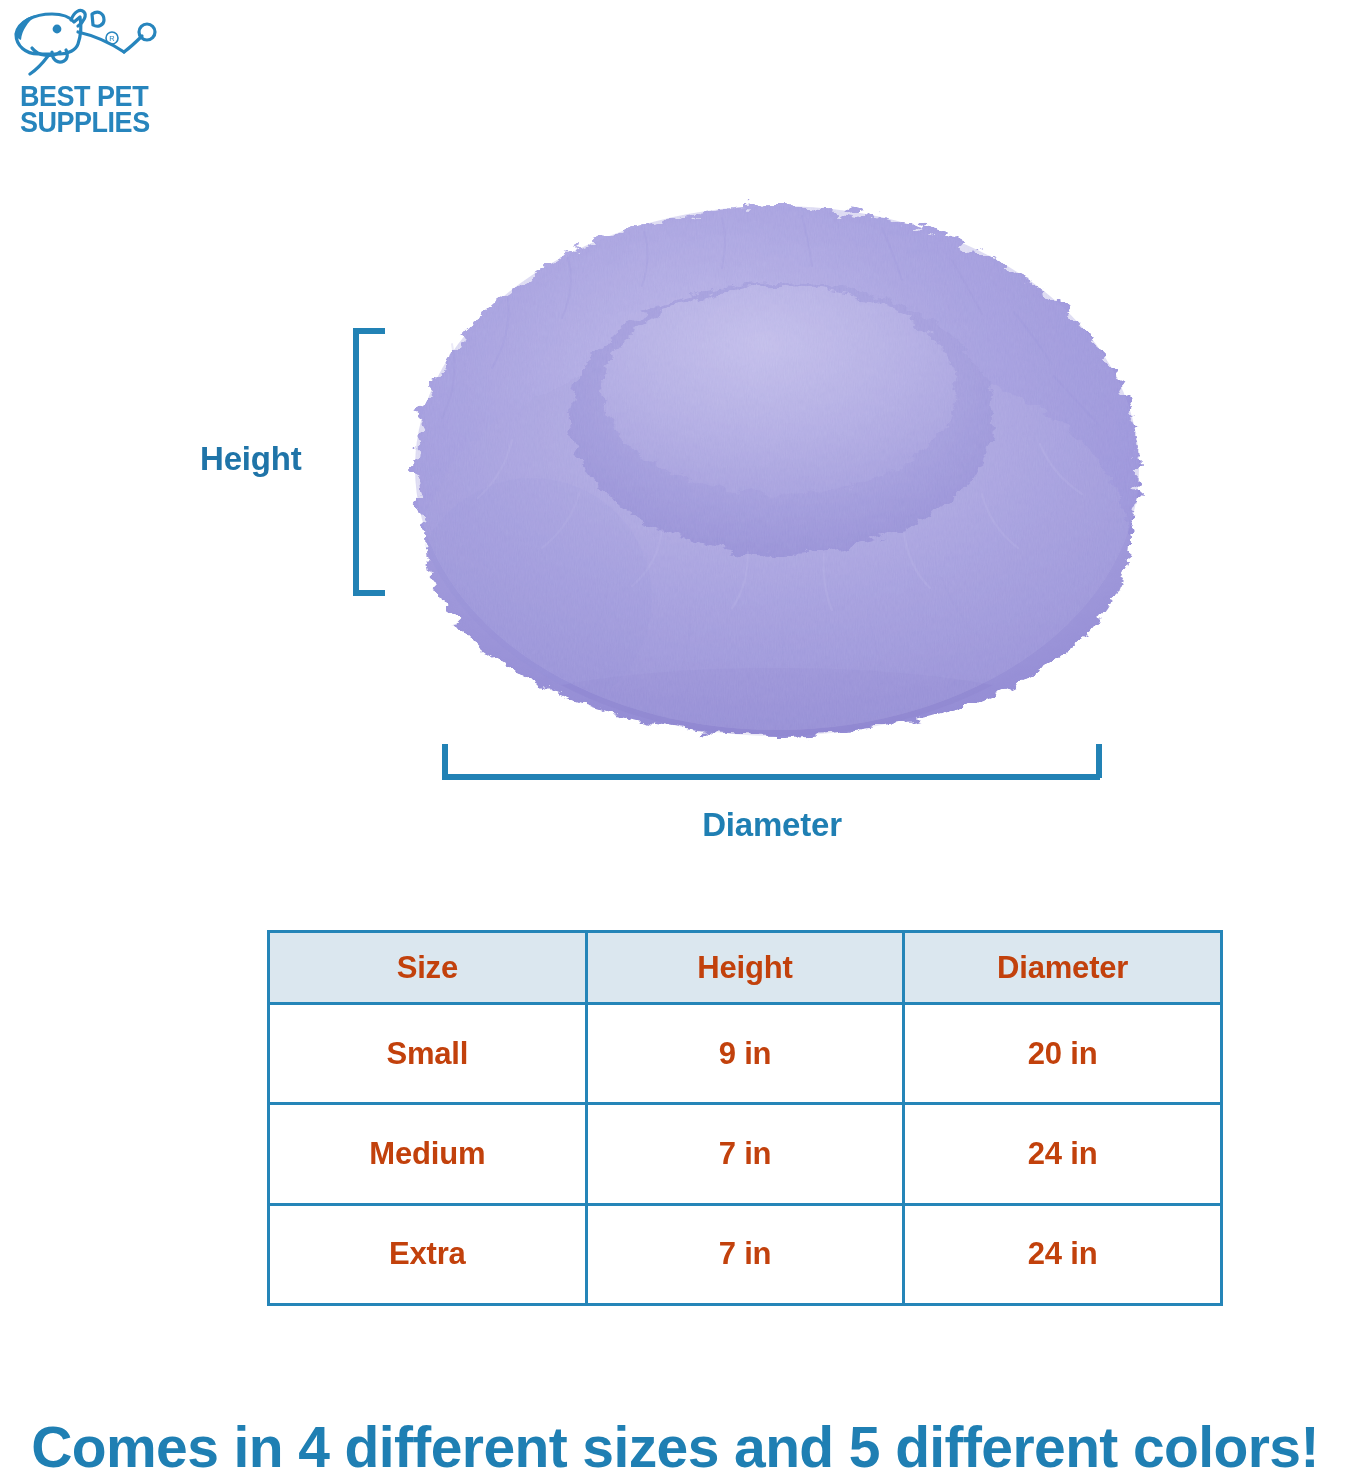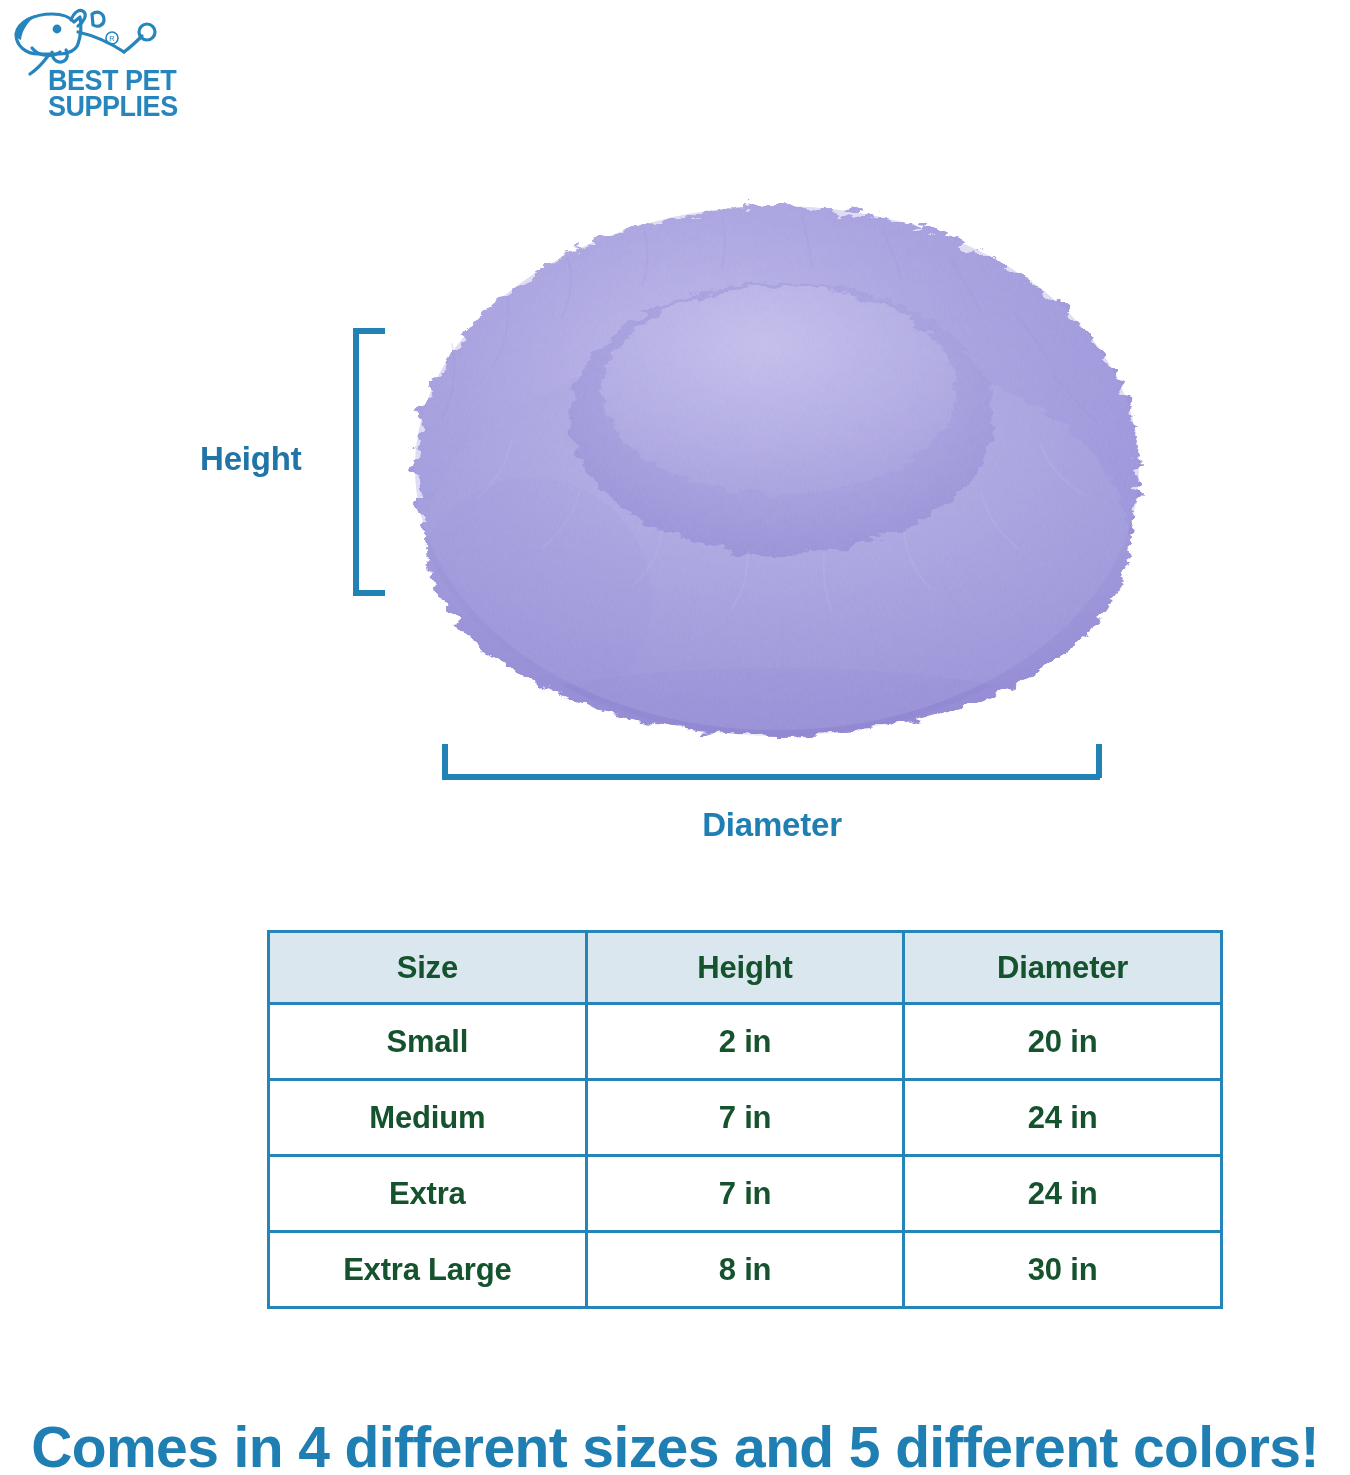--- a/index.html
+++ b/index.html
@@ -30,24 +30,23 @@
   #logo-mark {
     position: absolute;
     left: 0;
     top: 0;
     width: 160px;
     height: 72px;
   }
   #logo-wordmark {
     position: absolute;
     left: 12px;
-    top: 64px;
+    top: 80px;
     width: 148px;
     line-height: 0.88;
-    margin-left: 28px;
   }
   .logo-line {
     display: block;
     color: #2785bd;
     font-weight: 700;
     font-size: 29px;
     letter-spacing: -0.5px;
     font-family: "Liberation Sans", sans-serif;
     transform: scaleX(0.93);
     transform-origin: left center;
@@ -137,21 +136,21 @@
     width: 100%;
     height: 100%;
     border-collapse: collapse;
     table-layout: fixed;
   }
   #size-table th,
   #size-table td {
     border: 3px solid #2585b8;
     text-align: center;
     vertical-align: middle;
-    color: #14532d;
+    color: #c2410c;
     font-weight: 700;
     font-size: 31px;
     letter-spacing: -0.2px;
     padding: 0;
   }
   #size-table thead th {
     background: #dbe7ef;
     height: 72px;
     font-size: 31px;
   }
@@ -342,37 +341,32 @@
       <thead>
         <tr>
           <th>Size</th>
           <th>Height</th>
           <th>Diameter</th>
         </tr>
       </thead>
       <tbody>
         <tr>
           <td>Small</td>
-          <td>2 in</td>
+          <td>9 in</td>
           <td>20 in</td>
         </tr>
         <tr>
           <td>Medium</td>
           <td>7 in</td>
           <td>24 in</td>
         </tr>
         <tr>
           <td>Extra</td>
           <td>7 in</td>
           <td>24 in</td>
         </tr>
-        <tr>
-          <td>Extra Large</td>
-          <td>8 in</td>
-          <td>30 in</td>
-        </tr>
       </tbody>
     </table>
   </div>
 
   <div id="tagline">Comes in 4 different sizes and 5 different colors!</div>
 
 </div>
 
 </body></html>

